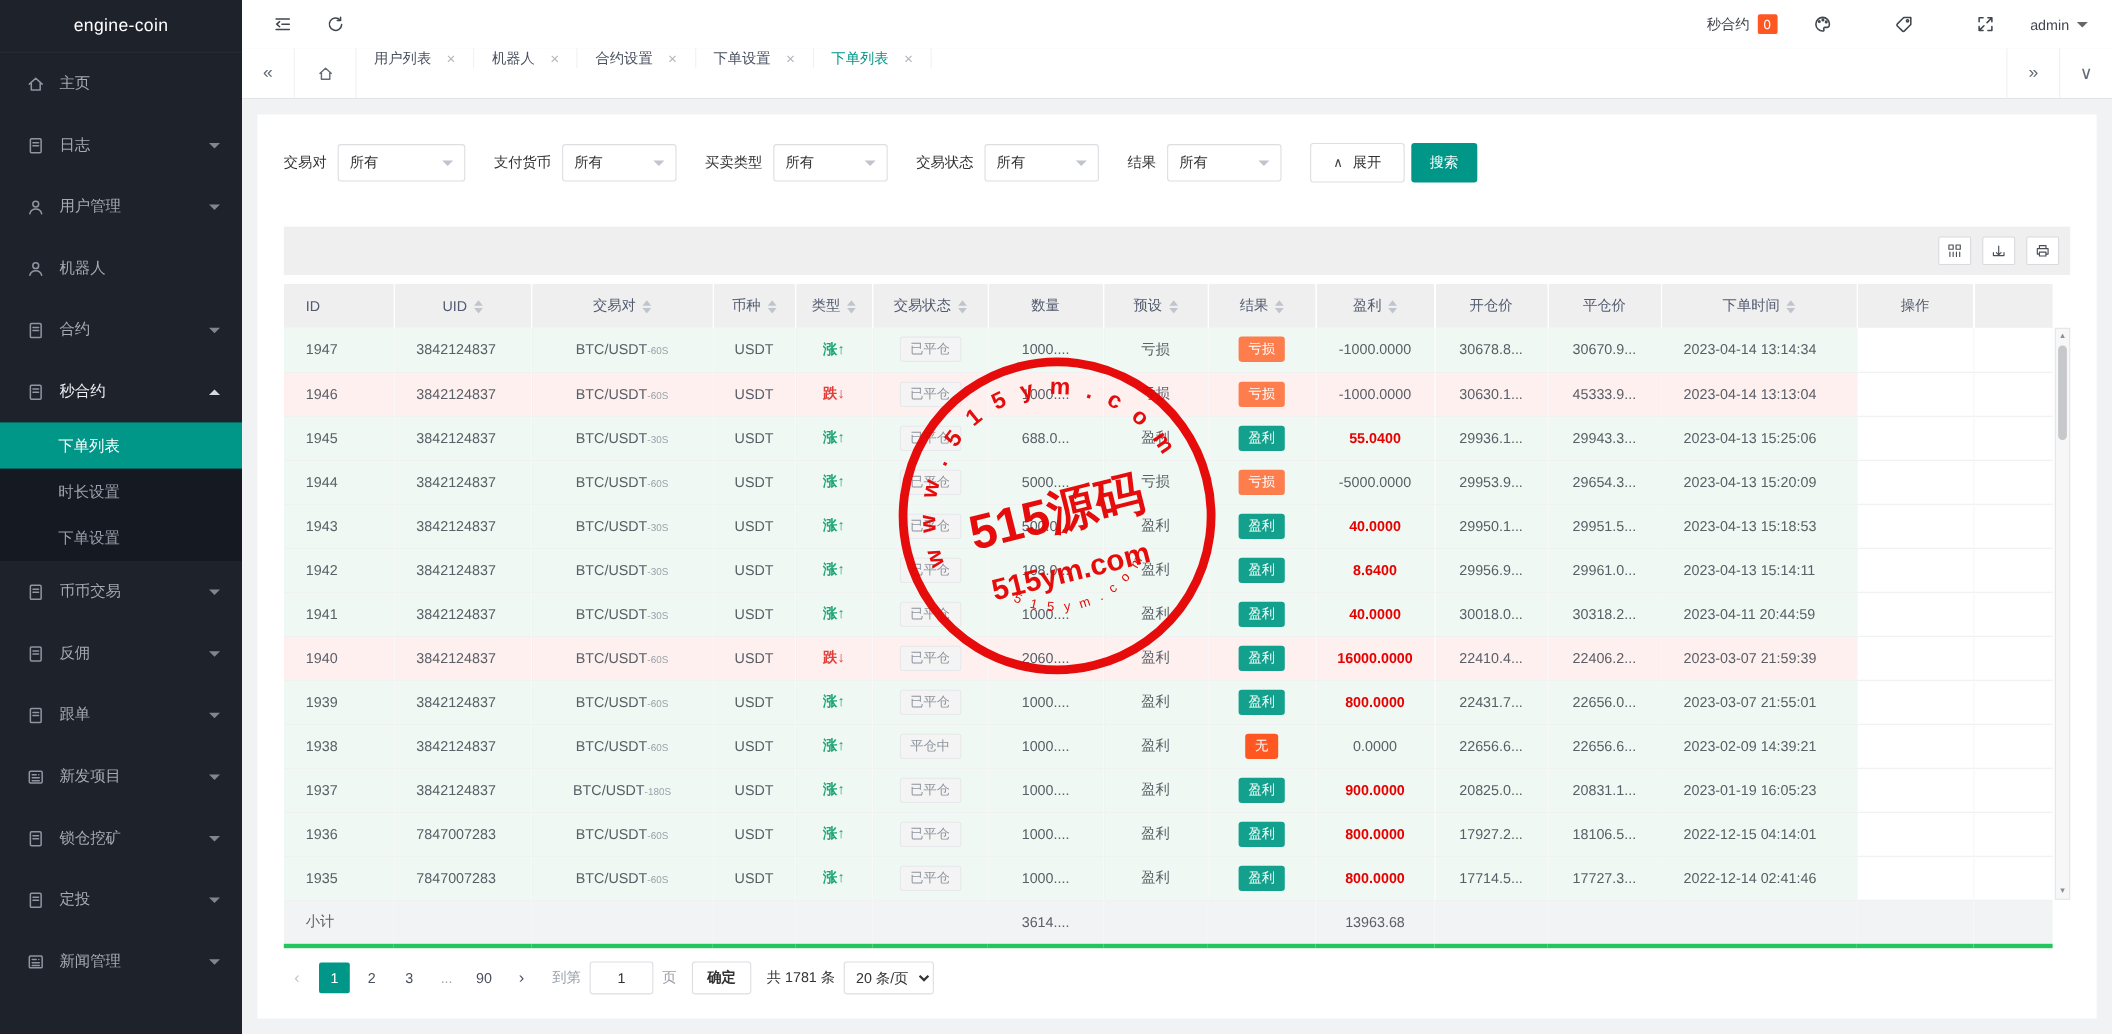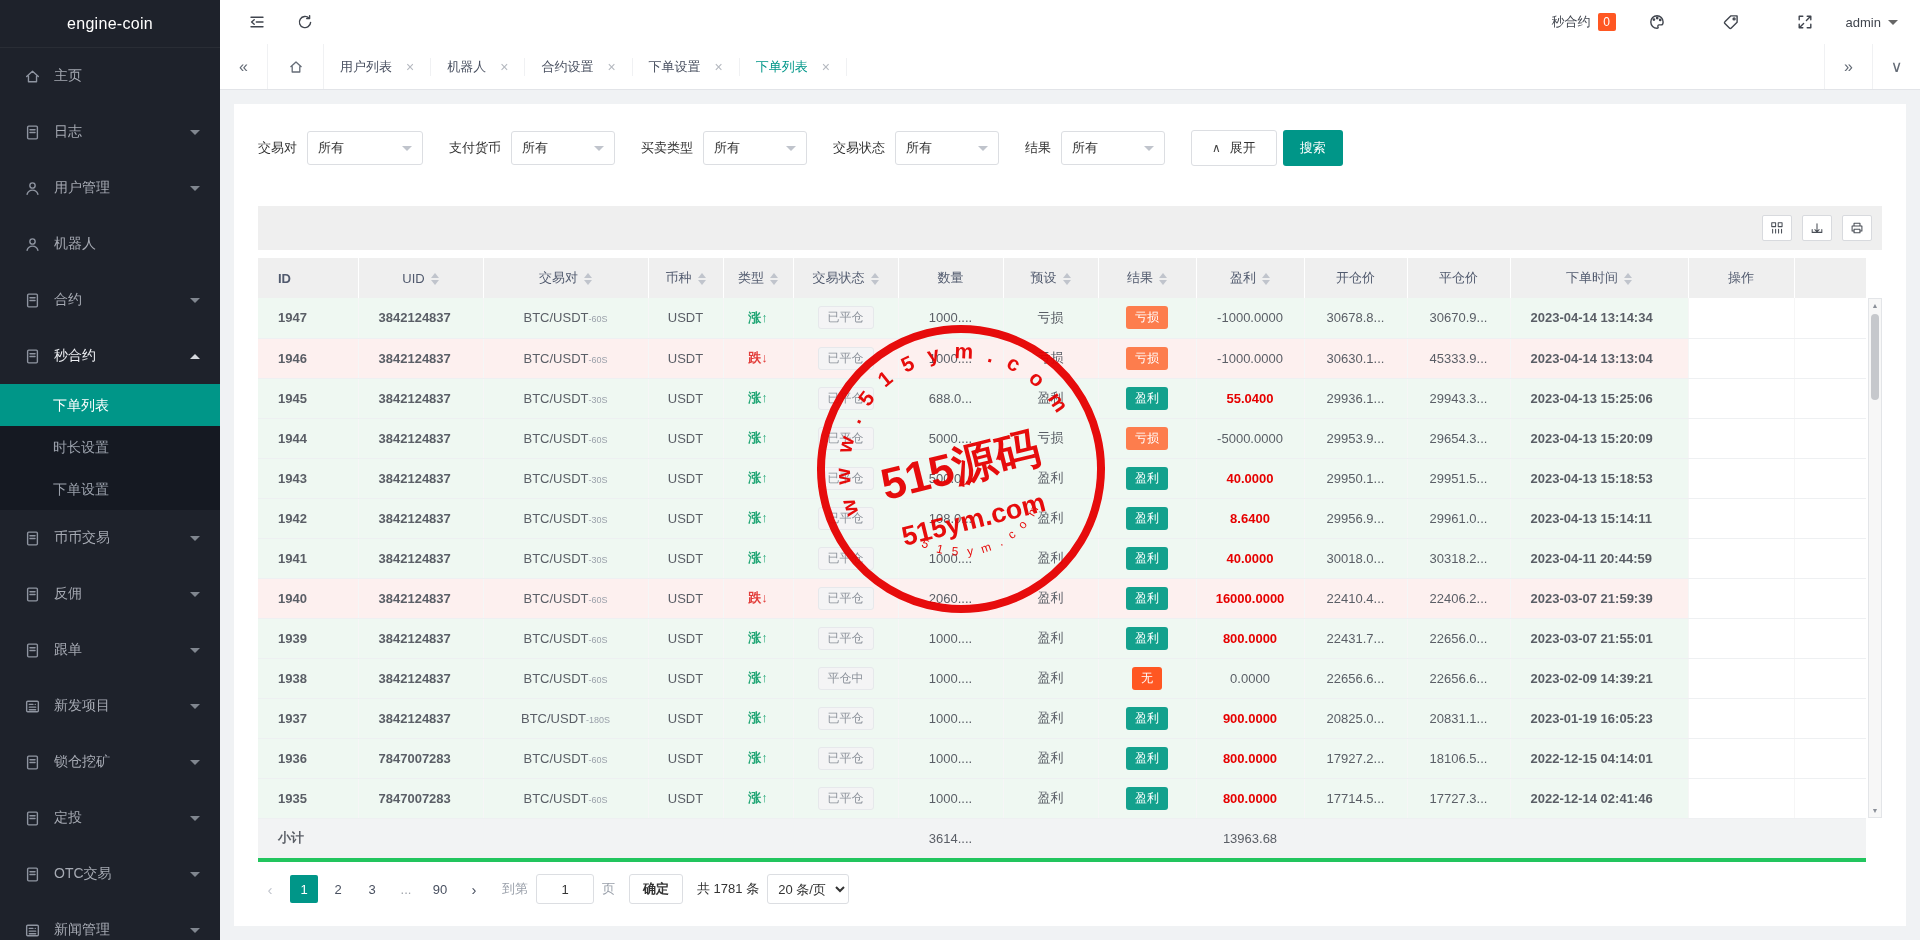--- a/index.html
+++ b/index.html
@@ -62,21 +62,21 @@
   .tb-btn{width:30px;height:26px;background:#fff;border:1px solid #d8dade;border-radius:2px;display:flex;align-items:center;justify-content:center;cursor:pointer;}
   .tb-btn svg{width:14px;height:14px;stroke:#4a4f57;fill:none;stroke-width:1.2;stroke-linecap:round;stroke-linejoin:round;}
 
   .table-wrap{position:relative;padding-right:16px;}
   table{width:100%;border-collapse:collapse;font-size:13px;color:#5a5e66;table-layout:fixed;}
   th,td{text-align:center;overflow:hidden;white-space:nowrap;}
   thead th{background:#efefef;height:40px;font-weight:normal;color:#515a6e;border-left:1px solid #fff;}
   thead th:first-child{border-left:none;}
   tbody td{height:40px;border-bottom:1px solid #eef0f2;border-left:1px solid rgba(0,0,0,.035);}
   tbody td:first-child{border-left:none;margin-left:16px;}
-  .ta-l{text-align:left;padding-left:20px;font-weight:bold;}
+  .ta-l{text-align:left;padding-left:20px;}
   tr.r-up{background:#eff8f2;}
   tr.r-down{background:#fdf0ef;}
   td.col-op{background:#fff;}
   .pair-sub{font-size:9px;color:#9aa0aa;}
   .type-up{color:#21a675;font-weight:bold;}
   .type-down{color:#e23c39;font-weight:bold;}
   .badge-status{display:inline-block;background:#f4f4f5;border:1px solid #e6e8eb;color:#8d939c;font-size:12px;padding:2px 9px;border-radius:3px;}
   .badge{display:inline-block;color:#fff;font-size:12px;padding:3px 9px;border-radius:3px;}
   .badge.win{background:#13a18d;}
   .badge.loss{background:#fd7d4d;}
@@ -228,30 +228,20 @@
         <span class="caret down"></span>
       </div>
       <div class="side-item">
         <span class="ic">
           <svg viewBox="0 0 16 16">
             <rect x="3.4" y="2" width="9.2" height="12" rx="1"></rect>
             <path d="M5.6 5.4h4.8M5.6 8h4.8"></path>
           </svg>
         </span>
         <span class="side-label">定投</span>
-        <span class="caret down"></span>
-      </div>
-      <div class="side-item">
-        <span class="ic">
-          <svg viewBox="0 0 16 16">
-            <rect x="3.4" y="2" width="9.2" height="12" rx="1"></rect>
-            <path d="M5.6 5.4h4.8M5.6 8h4.8"></path>
-          </svg>
-        </span>
-        <span class="side-label">OTC交易</span>
         <span class="caret down"></span>
       </div>
       <div class="side-item">
         <span class="ic">
           <svg viewBox="0 0 16 16">
             <rect x="2.5" y="3" width="11" height="10" rx="1"></rect>
             <path d="M5 6h3.4M5 8.6h6M10.6 6h.01M5 11h6"></path>
           </svg>
         </span>
         <span class="side-label">新闻管理</span>
@@ -305,21 +295,21 @@
     </div>
   </div>
 
   <div class="tabbar">
     <span class="tab-nav">«</span>
     <span class="tab-home">
       <svg viewBox="0 0 16 16">
           <path d="M2.5 8 8 3l5.5 5M4.2 7.2V13h7.6V7.2"></path>
         </svg>
     </span>
-    <span id="tabs" style="display:flex;align-items:center;">
+    <span id="tabs" style="display:flex;align-items:flex-start;">
         <div class="tab">
           <span>用户列表</span>
           <span class="tab-close">×</span>
         </div>
         <div class="tab">
           <span>机器人</span>
           <span class="tab-close">×</span>
         </div>
         <div class="tab">
           <span>合约设置</span>

